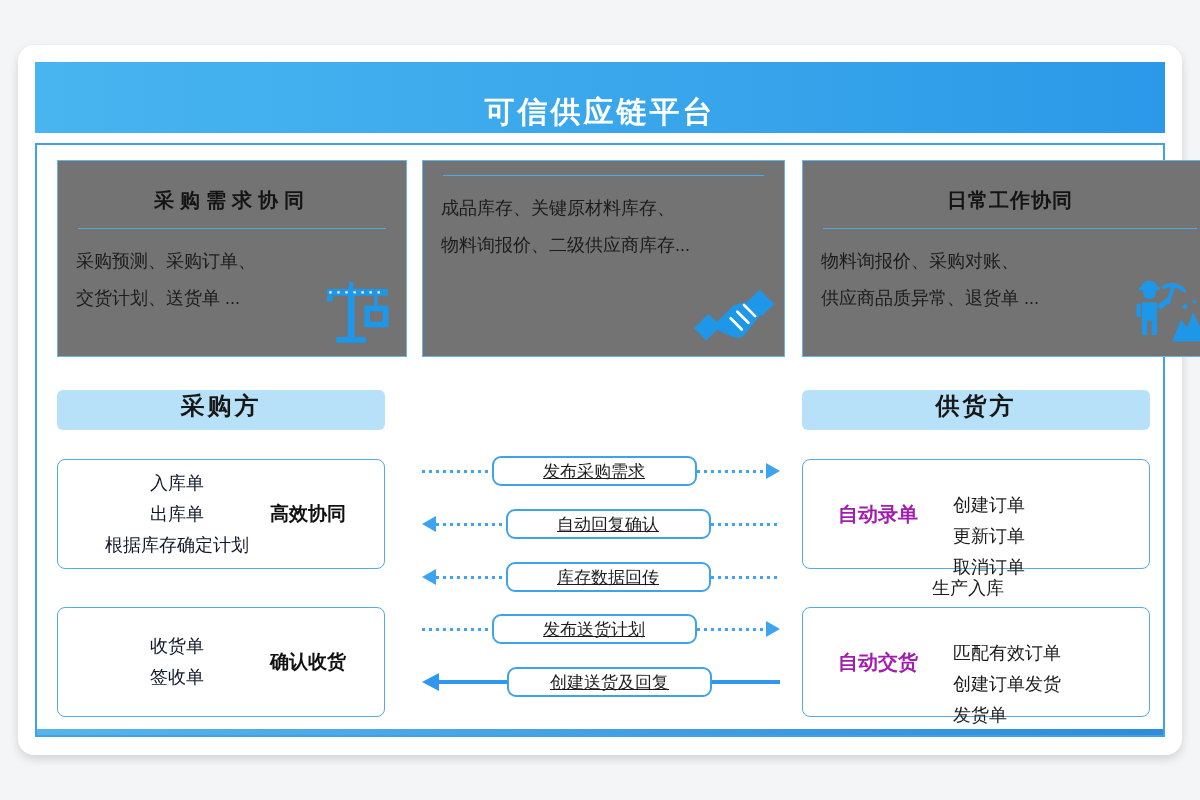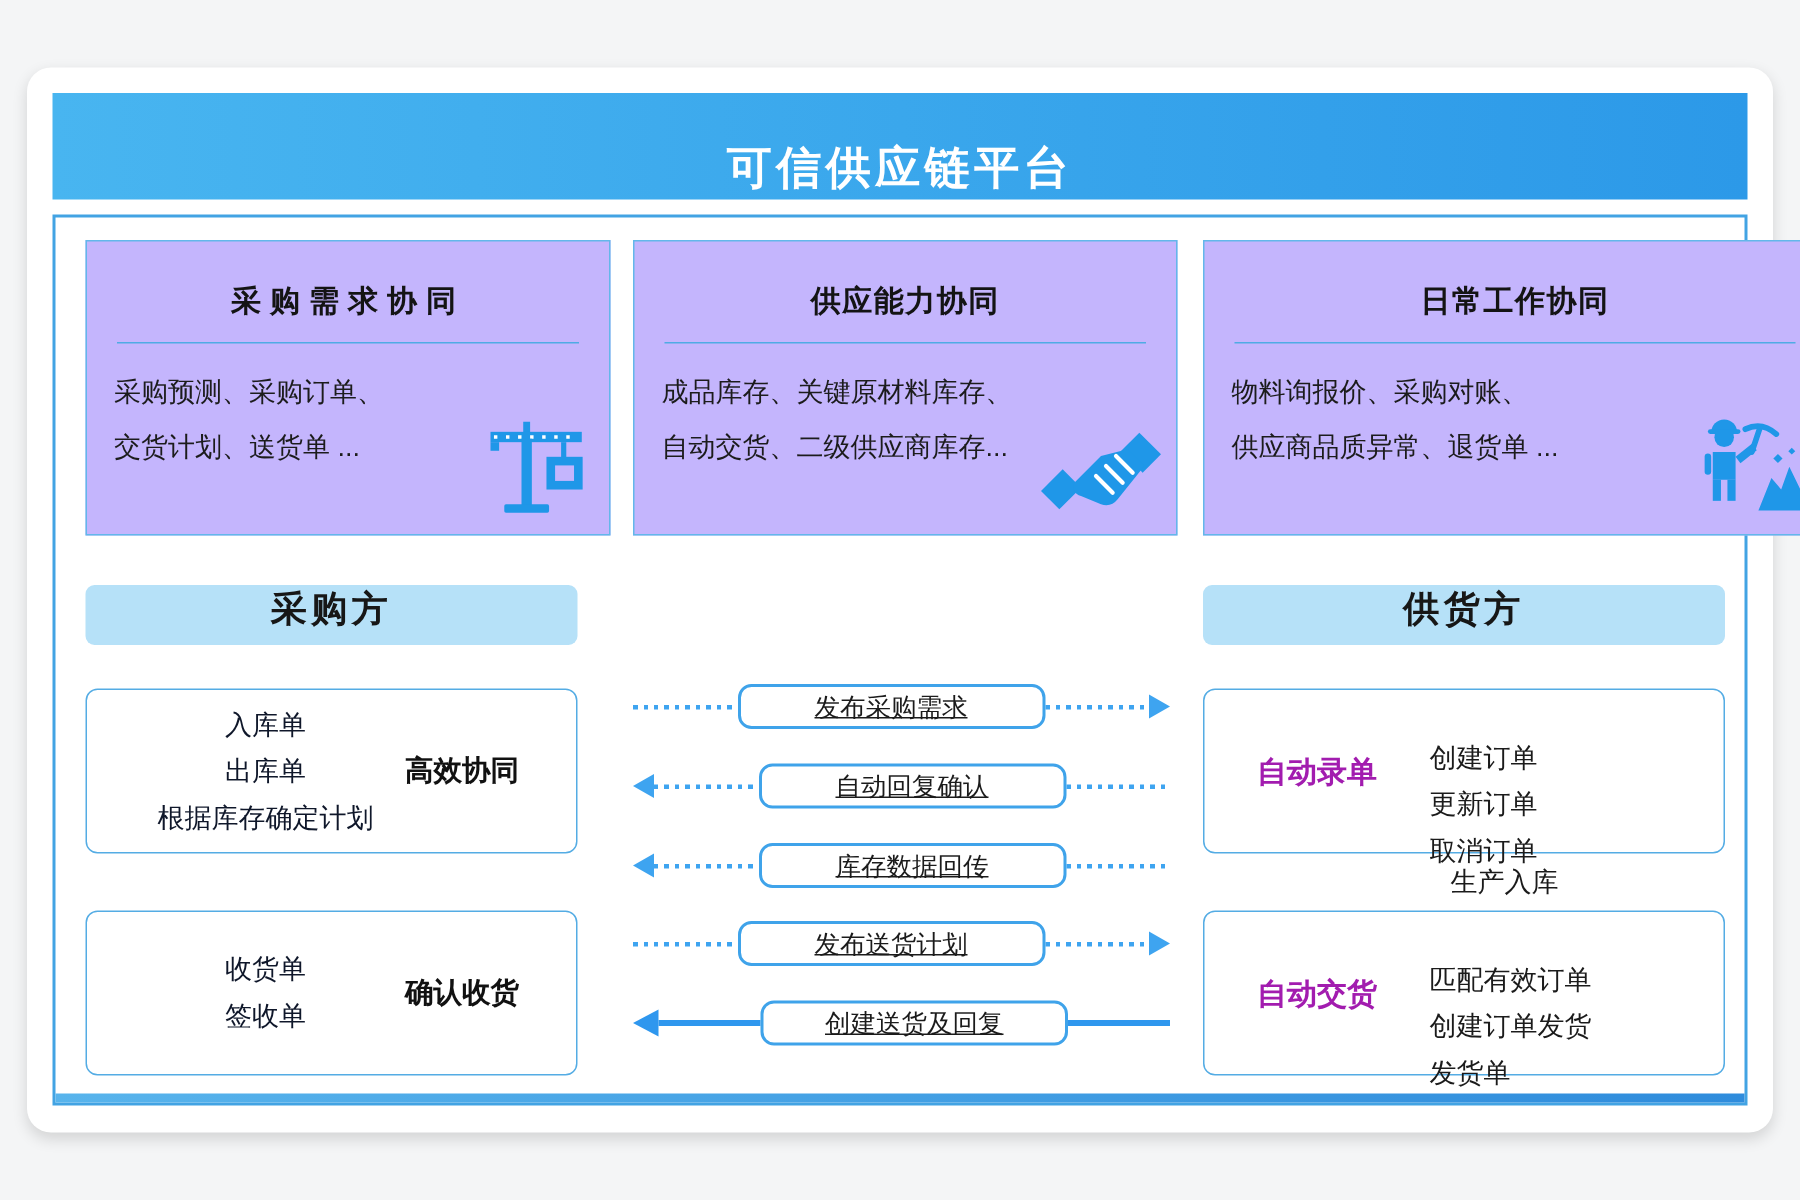--- a/index.html
+++ b/index.html
@@ -2,39 +2,39 @@
 <html><head>
 <meta charset="utf-8">
 <style>
   html,body{margin:0;padding:0;background:#f4f5f6;font-family:"Liberation Sans","DejaVu Sans",sans-serif;}
   .page{position:relative;width:1200px;height:800px;background:#f4f5f6;overflow:hidden;}
   .card{position:absolute;left:18px;top:45px;width:1164px;height:710px;background:#ffffff;border-radius:16px;box-shadow:0 4px 10px rgba(0,0,0,.14);}
   .header{position:absolute;left:17px;top:17px;width:1130px;height:71px;background:linear-gradient(90deg,#48b5f0,#2c99e8);display:flex;align-items:flex-end;justify-content:center;}
   .header span{color:#ffffff;font-size:30px;font-weight:bold;letter-spacing:3px;}
   .inner{position:absolute;left:17px;top:98px;width:1130px;height:594px;border:2px solid #42a3e3;box-sizing:border-box;}
   
-  .tbox{position:absolute;top:15px;height:197px;background:#c4b5fd;border:1px solid #63b7ea;box-sizing:border-box;}
+  .tbox{position:absolute;top:15px;height:197px;background:#737373;border:1px solid #63b7ea;box-sizing:border-box;}
   .tb1{left:20px;width:350px;} .tb2{left:385px;width:363px;} .tb3{left:765px;width:416px;}
   .tbox .ttl{margin-top:26px;text-align:center;font-size:20px;font-weight:bold;color:#141414;letter-spacing:1px;}
   .tb1 .ttl{letter-spacing:6px;}
   .tbox .div{margin:14px 20px 0 20px;border-bottom:1px solid #4fabe4;}
   .tbox .body{margin:14px 18px 0 18px;font-size:18px;line-height:37px;color:#1c1c1c;}
   .tbox .icn{position:absolute;right:10px;bottom:8px;}
   
   .party{position:absolute;top:245px;height:40px;background:#b6e1f8;border-radius:6px;display:flex;justify-content:center;font-size:24px;font-weight:bold;color:#171717;letter-spacing:3px;}
   .party.buyer{left:20px;width:328px;} .party.supplier{left:765px;width:348px;}
   
   .pbox{position:absolute;width:328px;height:110px;border:1px solid #54ace4;border-radius:8px;box-sizing:border-box;display:flex;align-items:center;background:#fff;}
   .pbox.l1{left:20px;top:314px;} .pbox.l2{left:20px;top:462px;}
   .pbox.r1{left:765px;top:314px;width:348px;} .pbox.r2{left:765px;top:462px;width:348px;}
   .p-items{flex:1;text-align:center;font-size:18px;line-height:31px;color:#0f172a;padding-left:26px;}
   .p-label{width:100px;font-size:19px;font-weight:bold;color:#111;padding-right:14px;}
   .p-label-left{width:150px;text-align:center;font-size:20px;font-weight:bold;color:#a21caf;}
   .p-items-left{flex:1;text-align:left;font-size:18px;line-height:31px;color:#1b1b1b;margin-top:44px;}
-  .between{position:absolute;left:895px;top:431px;font-size:18px;color:#1b1b1b;margin-left:35px;}
+  .between{position:absolute;left:895px;top:431px;font-size:18px;color:#1b1b1b;}
   
   .flow{position:absolute;left:385px;width:358px;height:32px;display:flex;align-items:center;}
   .f1{top:310px;} .f2{top:363px;} .f3{top:416px;} .f4{top:468px;} .f5{top:521px;}
   .seg{flex:1;height:3px;background:repeating-linear-gradient(90deg,#3ea4f0 0 3px,transparent 3px 7px);}
   .seg.solid{background:#2f97ee;height:4px;}
   .pill{width:205px;height:30px;border:2px solid #3fa3ea;border-radius:9px;background:#fff;display:flex;align-items:center;justify-content:center;font-size:17px;color:#1b1b1b;flex:0 0 auto;box-sizing:border-box;text-decoration:underline;}
   .head-r{width:0;height:0;border-top:8px solid transparent;border-bottom:8px solid transparent;border-left:14px solid #3ea4f0;}
   .head-l{width:0;height:0;border-top:8px solid transparent;border-bottom:8px solid transparent;border-right:14px solid #3ea4f0;}
   .head-l.big{border-top-width:9px;border-bottom-width:9px;border-right-width:17px;border-right-color:#2f97ee;}
   .bottombar{position:absolute;left:0;right:0;bottom:0;height:6px;background:linear-gradient(90deg,#58b4ec,#2f8cdc);}
@@ -66,25 +66,24 @@
             <line x1="7" y1="9" x2="56" y2="9" stroke="#ffffff" stroke-width="2" stroke-dasharray="2 5"></line>
             <rect x="23" y="10" width="6" height="39"></rect>
             <rect x="13" y="48" width="26" height="5" rx="1"></rect>
             <rect x="46" y="12" width="3" height="11"></rect>
             <rect x="40" y="23" width="16" height="14" fill="none" stroke="#1f97e8" stroke-width="5"></rect>
           </svg>
         </span>
       </div>
 
       <div class="tbox tb2">
-        <div class="ttl">供应能力协同</div>
         <div class="div"></div>
         <div class="body">
           <div>成品库存、关键原材料库存、</div>
-          <div>自动交货、二级供应商库存...</div>
+          <div>物料询报价、二级供应商库存...</div>
         </div>
         <span class="icn">
           <svg width="80" height="58" viewBox="0 0 72 52" xmlns="http://www.w3.org/2000/svg">
             <g fill="#1f97e8">
               <polygon points="0,38 13,25 24,36 11,49"></polygon>
               <polygon points="72,16 59,3 48,14 61,27"></polygon>
               <path d="M20,33 L36,17 L52,13 L62,23 L46,43 Q42,48 36,46 L24,41 Q18,39 20,33 Z"></path>
             </g>
             <g stroke="#ffffff" stroke-width="2.5" stroke-linecap="round">
               <line x1="33" y1="29" x2="43" y2="39"></line>

